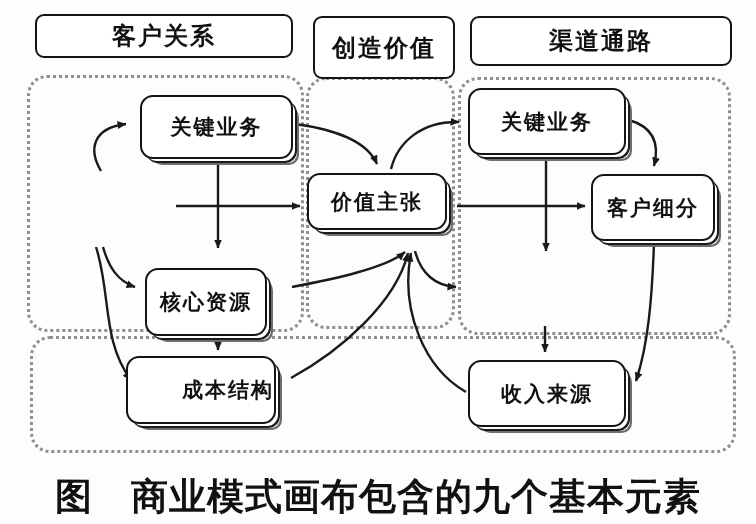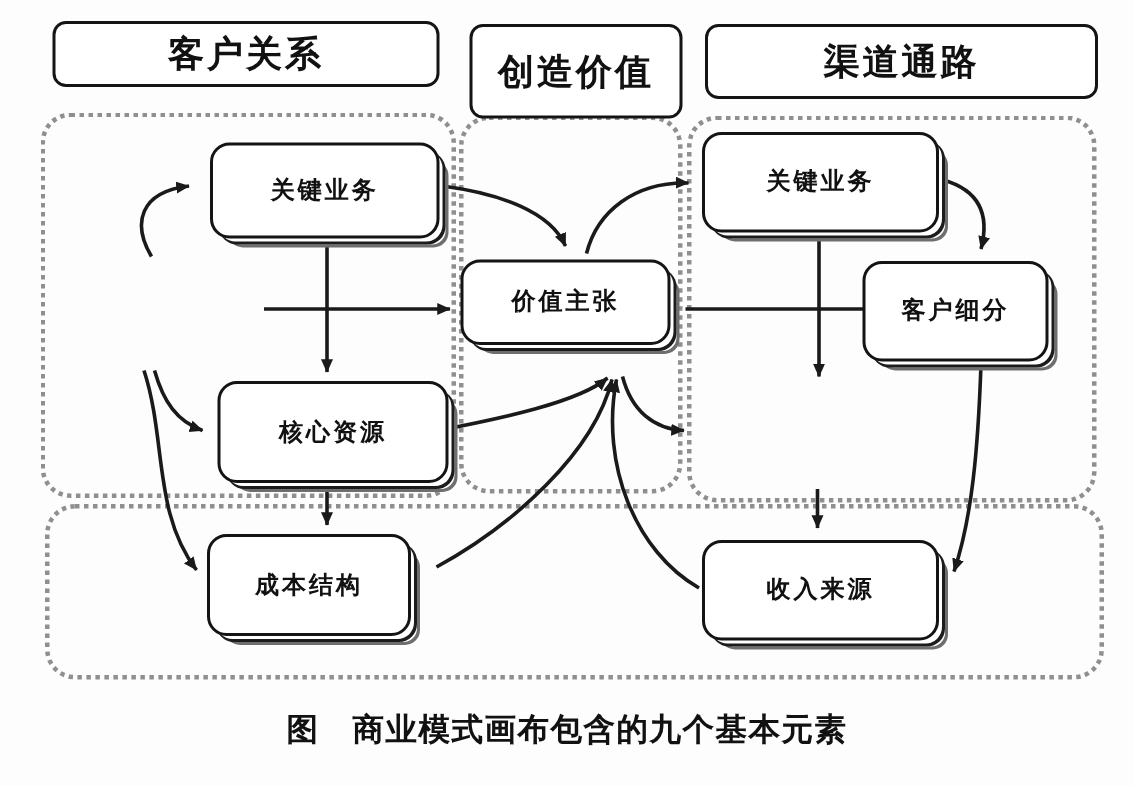--- a/index.html
+++ b/index.html
@@ -29,35 +29,35 @@
     display:flex;align-items:center;justify-content:center;
     font-size:24px;font-weight:bold;letter-spacing:2px;
   }
 
   
   .node{
     background:#fff;
     border:2.5px solid #141414;
     border-radius:13px;
     display:flex;align-items:center;justify-content:center;
-    font-size:16px;font-weight:bold;letter-spacing:2px;
+    font-size:21px;font-weight:bold;letter-spacing:2px;
     box-shadow:
       4px 4px 0 -2px #ffffff,
       5px 5px 0 -1px #1c1c1c,
       8px 8px 0 -4px #ffffff,
       9px 9px 0 -3px #6e6e6e;
   }
 
   svg.arrows{position:absolute;left:0;top:0;pointer-events:none;}
   svg.arrows path{stroke:#1a1a1a;stroke-width:2.4;fill:none;}
 
   .caption{
     position:absolute;left:0;top:472px;width:756px;
     text-align:center;
-    font-size:21px;font-weight:bold;letter-spacing:1px;
+    font-size:37px;font-weight:bold;letter-spacing:1px;
   }
 </style>
 </head>
 <body>
 
 <div class="stage">
 
   <div class="abs group" style="left:27px;top:75px;width:277px;height:257px;"></div>
   <div class="abs group" style="left:306px;top:77px;width:149px;height:252px;"></div>
   <div class="abs group" style="left:458px;top:77px;width:273px;height:258px;"></div>
@@ -94,33 +94,33 @@
   <div class="abs header-box" style="left:313px;top:16px;width:142px;height:63px;">
     <span>创造价值</span>
   </div>
   <div class="abs header-box" style="left:470px;top:16px;width:262px;height:50px;">
     <span>渠道通路</span>
   </div>
 
   <div class="abs node" style="left:140px;top:95px;width:153px;height:64px;">
     <span>关键业务</span>
   </div>
-  <div class="abs node" style="left:145px;top:254px;width:154px;height:68px;">
+  <div class="abs node" style="left:145px;top:268px;width:122px;height:68px;">
     <span>核心资源</span>
   </div>
-  <div class="abs node" style="left:138px;top:356px;width:136px;height:68px;">
+  <div class="abs node" style="left:126px;top:356px;width:150px;height:68px;justify-content:flex-end;">
     <span>成本结构</span>
   </div>
   <div class="abs node" style="left:307px;top:173px;width:140px;height:57px;">
     <span>价值主张</span>
   </div>
   <div class="abs node" style="left:468px;top:88px;width:158px;height:67px;">
     <span>关键业务</span>
   </div>
-  <div class="abs node" style="left:575px;top:174px;width:124px;height:67px;">
+  <div class="abs node" style="left:591px;top:174px;width:124px;height:67px;">
     <span>客户细分</span>
   </div>
   <div class="abs node" style="left:468px;top:360px;width:158px;height:67px;text-align:right;">
     <span>收入来源</span>
   </div>
 
   <div class="caption">图　商业模式画布包含的九个基本元素</div>
 
 </div>
 

